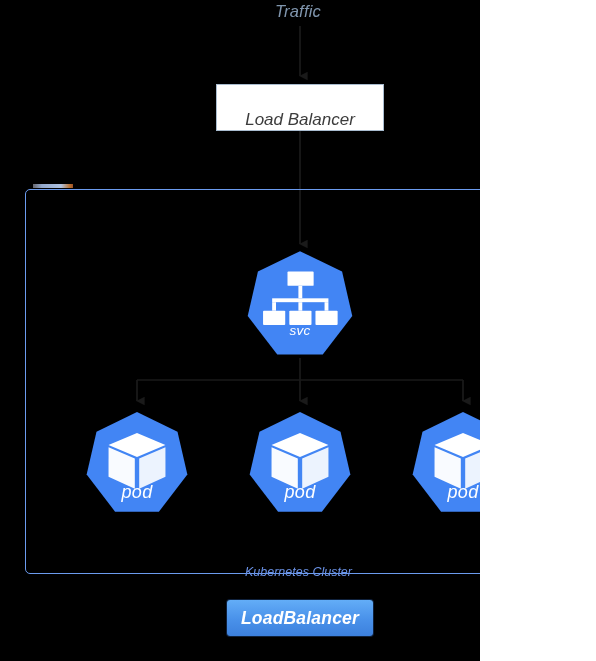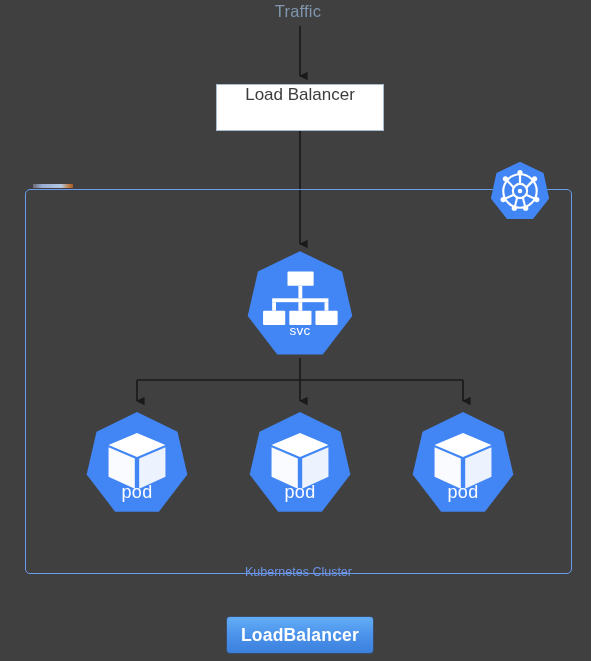--- a/index.html
+++ b/index.html
@@ -7,24 +7,25 @@
     margin: 0;
     padding: 0;
     background: #ffffff;
   }
   body {
     font-family: "Liberation Sans", sans-serif;
     -webkit-font-smoothing: antialiased;
   }
   #stage {
     position: relative;
-    width: 591px;
+    width: 480px;
     height: 661px;
-    background: #404040;
+    background: #000000;
     overflow: hidden;
+    font-style: italic;
   }
 
   
   .traffic-label {
     position: absolute;
     left: 0;
     top: 2px;
     width: 596px;
     text-align: center;
     font-size: 16.5px;
@@ -37,21 +38,21 @@
   .lb-box {
     position: absolute;
     left: 216px;
     top: 84px;
     width: 168px;
     height: 47px;
     border: 1px solid #a9bccf;
     background: #ffffff;
     box-sizing: border-box;
     display: flex;
-    align-items: flex-start;
+    align-items: flex-end;
     justify-content: center;
   }
   .lb-box-label {
     font-size: 17px;
     color: #3c3c3c;
     white-space: nowrap;
   }
 
   
   .cluster-box {
@@ -135,21 +136,20 @@
     left: 227px;
     top: 600px;
     width: 146px;
     height: 36px;
     border-radius: 3px;
     background: linear-gradient(180deg, #63adf7 0%, #4a92ea 52%, #3c80dd 100%);
     display: flex;
     align-items: center;
     justify-content: center;
     box-shadow: 0 0 0 1px rgba(50,110,200,0.30);
-    margin-top: 17px;
   }
   .lb-badge-label {
     color: #ffffff;
     font-size: 17.5px;
     font-weight: bold;
     letter-spacing: 0.2px;
     white-space: nowrap;
   }
 </style>
 </head>

